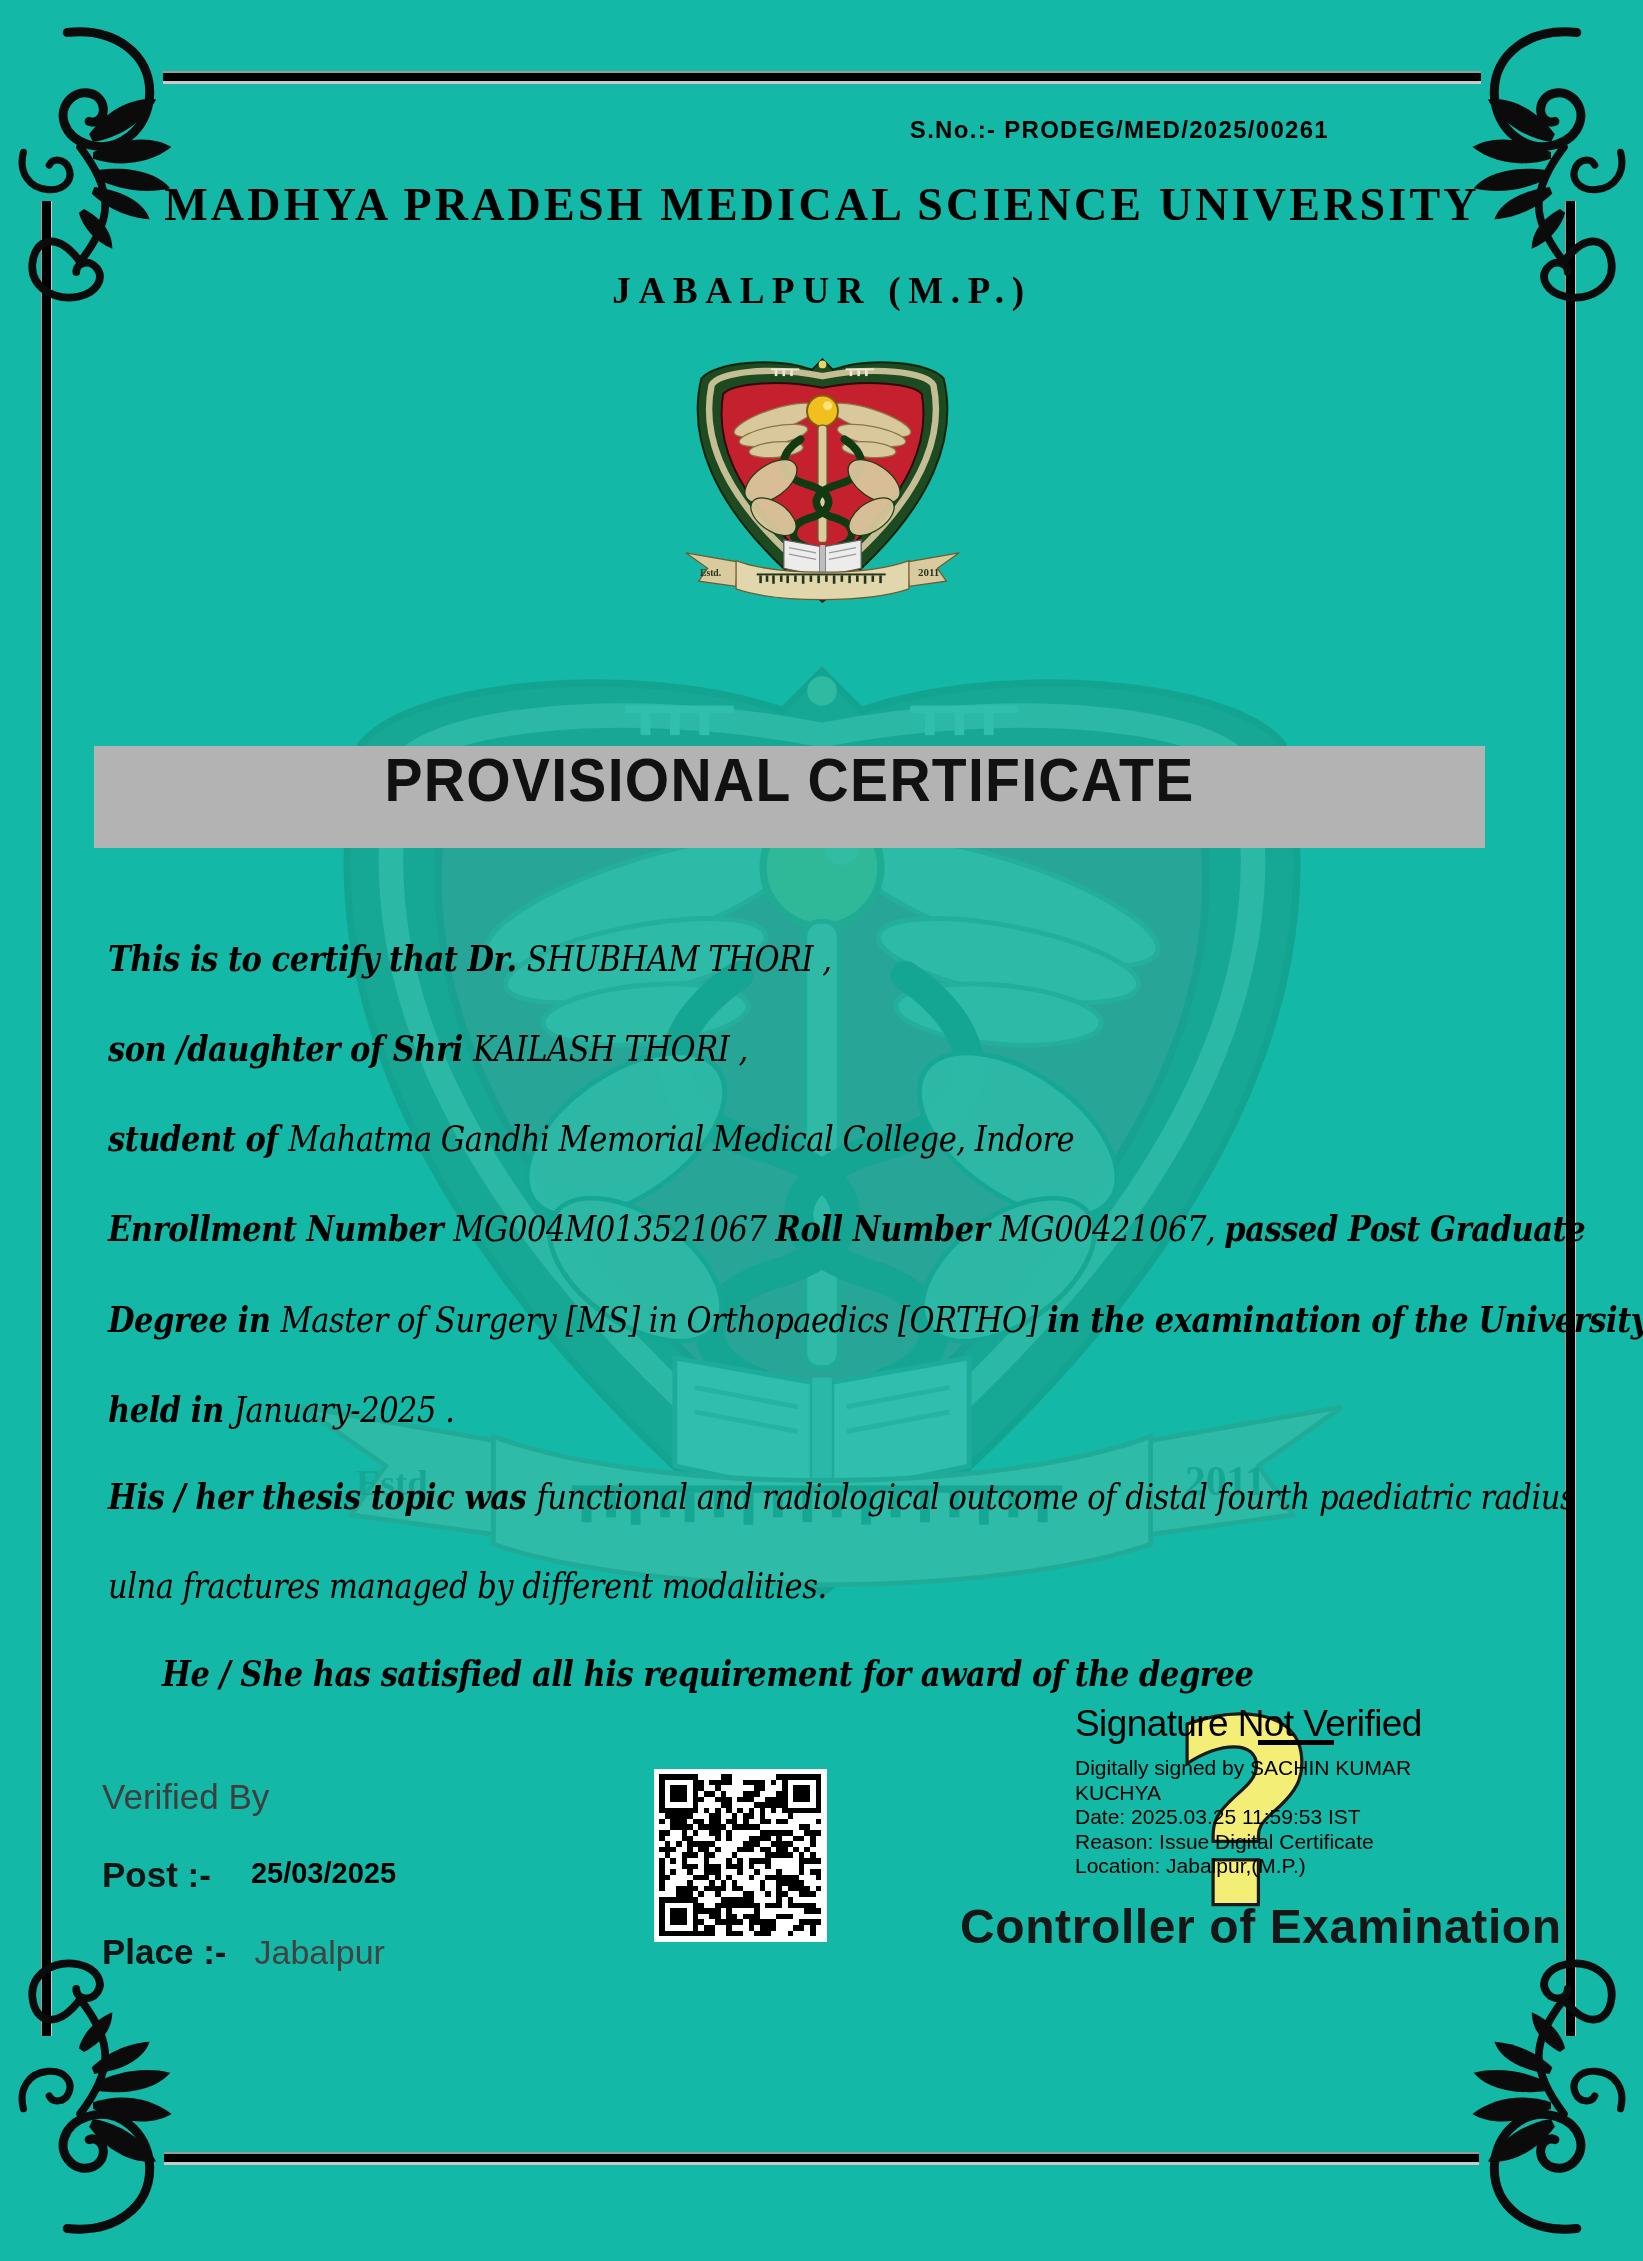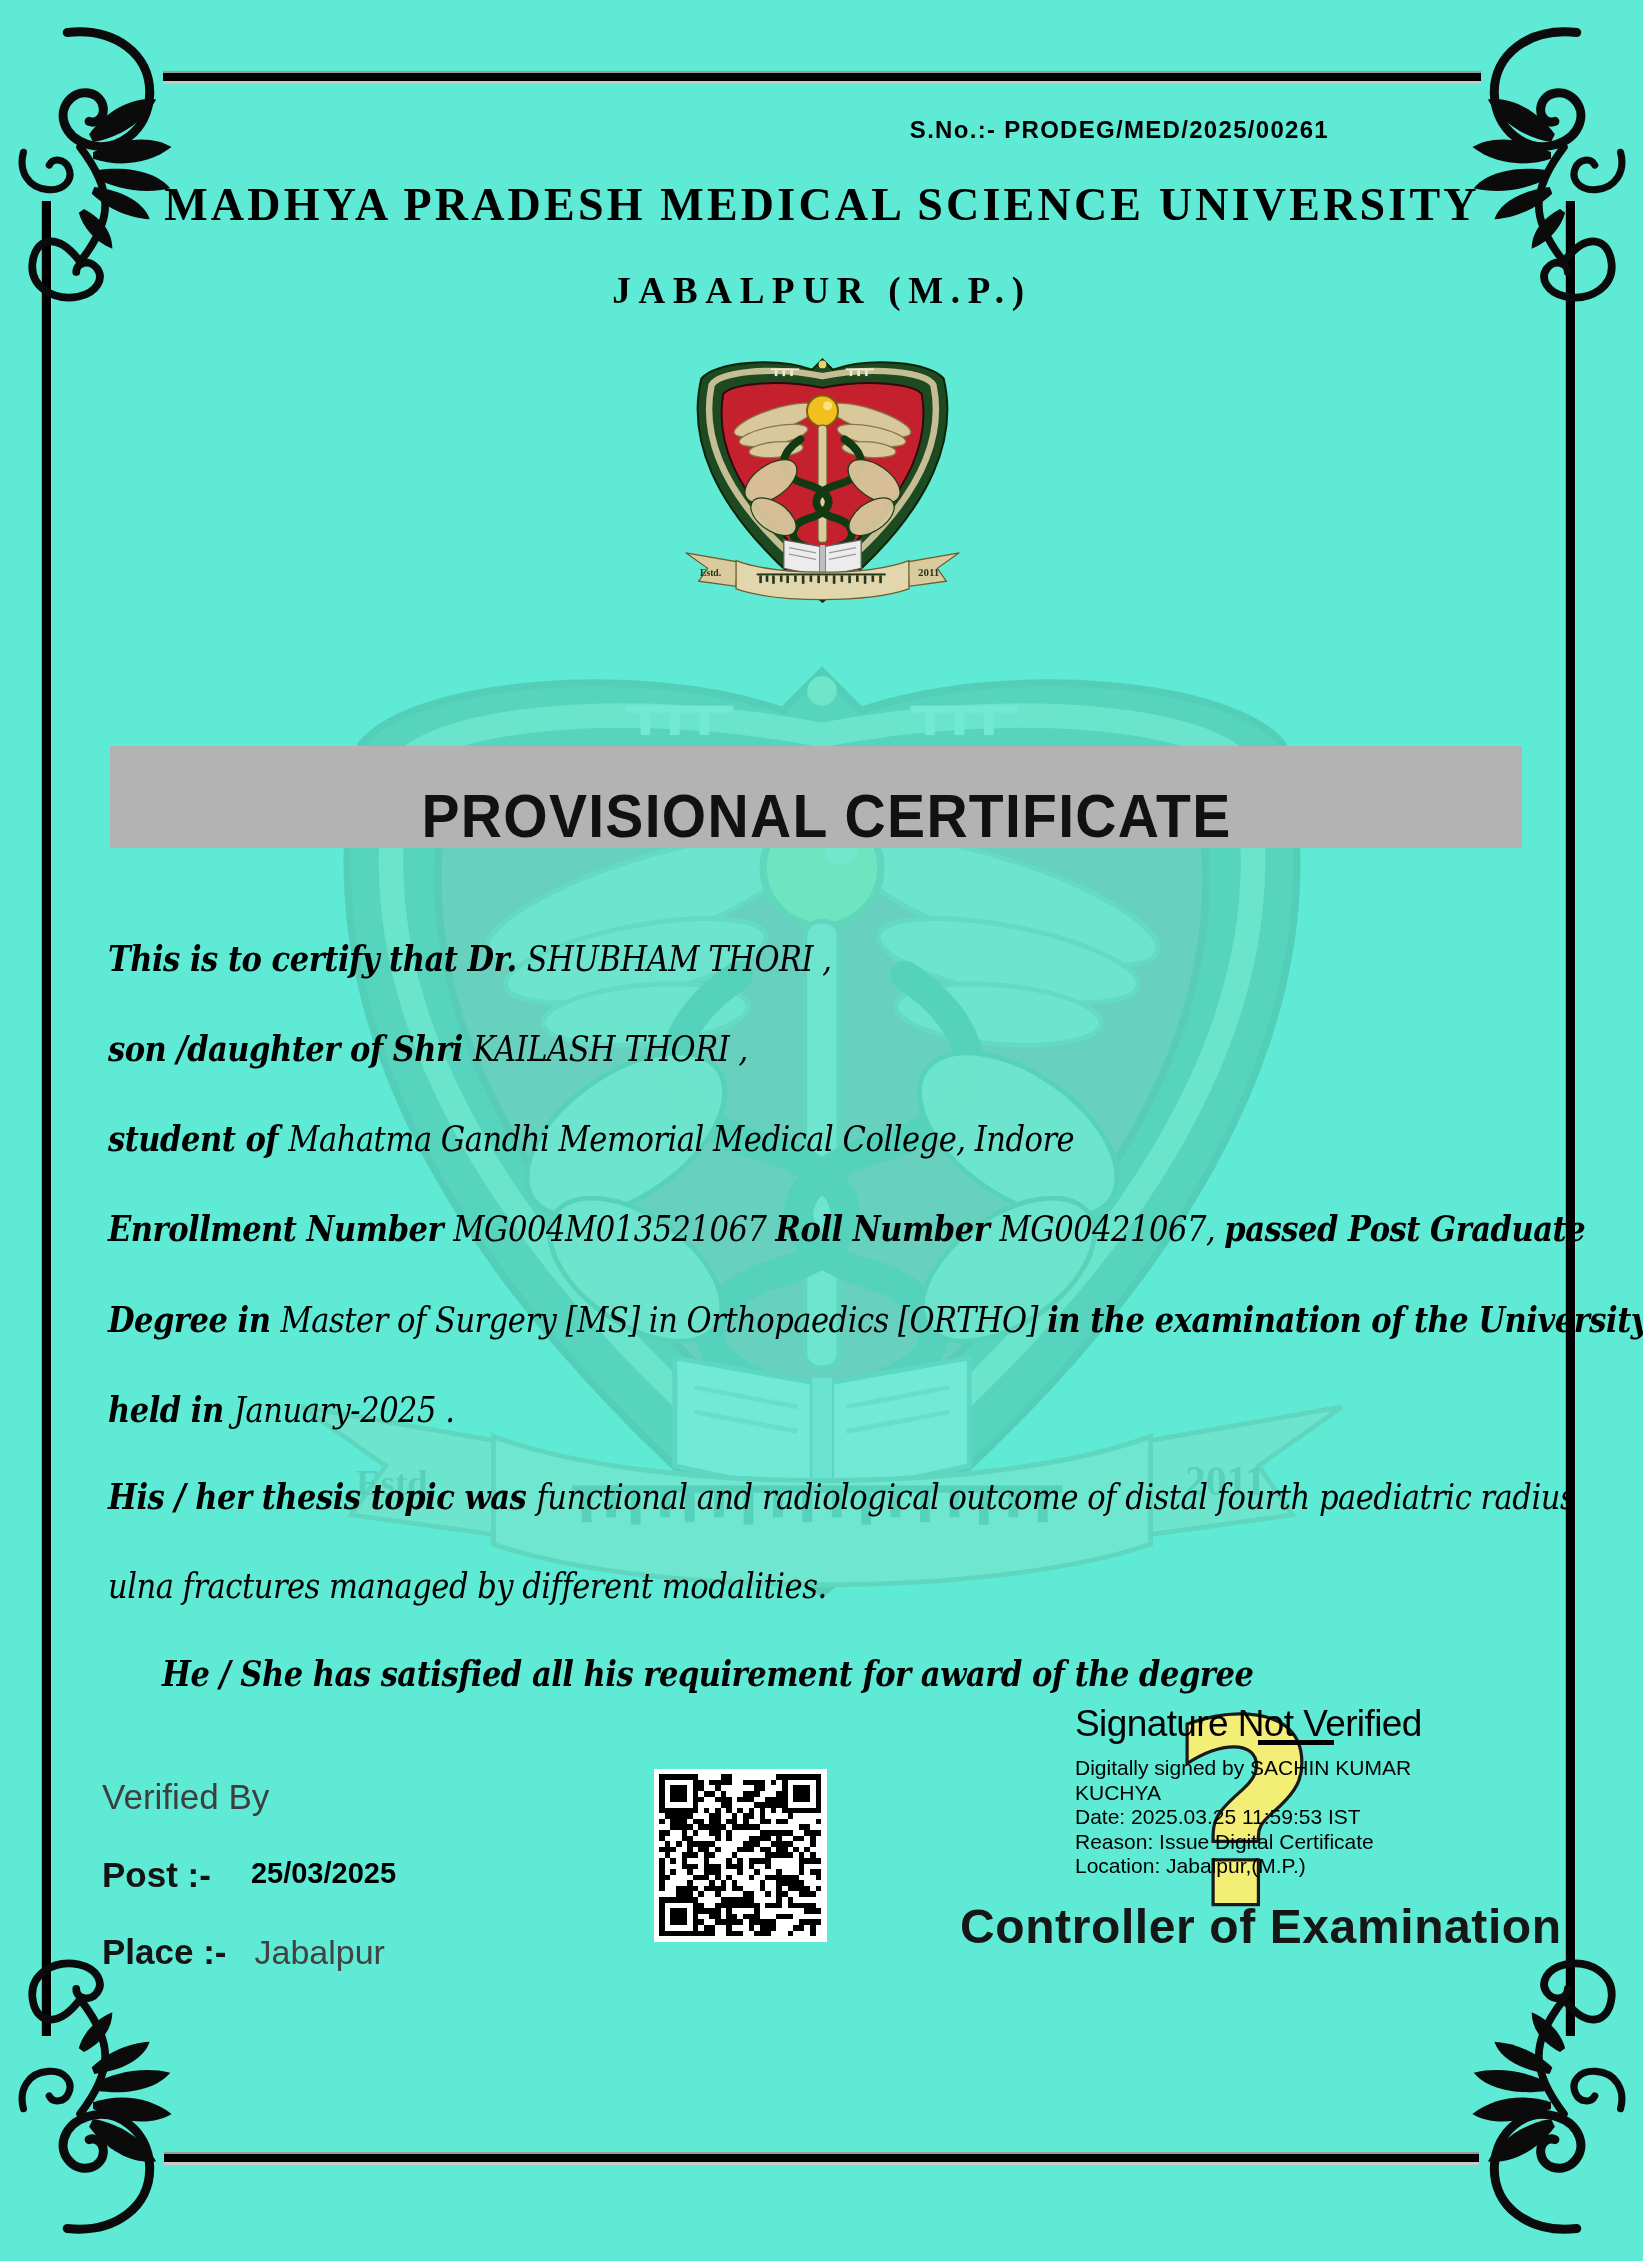--- a/index.html
+++ b/index.html
@@ -1,16 +1,16 @@
 <!DOCTYPE html>
 <html style="--banner-bg: #b3b3b3; --shield-green: #1d4a21; --shield-red: #c4202e; --gold-beige: #d8c89c; --ball-yellow: #f1c01e; --qmark-yellow: #f3ee76;font-size:10.3px"><head>
 <meta charset="utf-8">
 <style>
   html,body{margin:0;padding:0;background:#e8e8e8;}
-  #page{position:relative;width:1644px;height:2261px;background:#5eead4;overflow:hidden;
+  #page{position:relative;width:1644px;height:2261px;background:#14b8a6;overflow:hidden;
         font-family:"Liberation Sans",sans-serif;color:#000;}
   .abs{position:absolute;}
 
   
   .bline{position:absolute;background:#000;}
   .bgray{position:absolute;background:#9a9a9a;}
   .bgray2{position:absolute;background:#c9c9c9;}
   .corner{position:absolute;width:161px;height:277px;}
   .corner.tr{transform:scaleX(-1);}
   .corner.bl{transform:scaleY(-1);}
@@ -21,22 +21,22 @@
   #uni-name{top:178px;left:0;width:100%;text-align:center;
             font-family:"Liberation Serif",serif;font-weight:bold;font-size:46px;letter-spacing:3.2px;}
   #uni-city{top:269px;left:0;width:100%;text-align:center;
             font-family:"Liberation Serif",serif;font-weight:bold;font-size:37px;letter-spacing:7.7px;}
 
   
   #logo{left:674px;top:349px;width:297px;height:258px;z-index:2;}
   #watermark{left:258px;top:632px;width:1128px;height:981px;opacity:0.13;z-index:0;filter:saturate(0.75);}
 
   
-  #banner{left:110px;top:746px;width:1391px;height:102px;background:var(--banner-bg,#b3b3b3);
-          z-index:2;display:flex;align-items:flex-end;justify-content:center;padding-left:21px;}
+  #banner{left:94px;top:746px;width:1391px;height:102px;background:var(--banner-bg,#b3b3b3);
+          z-index:2;display:flex;align-items:flex-start;justify-content:center;}
   #banner span{font-weight:bold;font-size:57px;letter-spacing:1.3px;color:#111;
                transform:scaleY(1.08);white-space:nowrap;}
 
   
   .bodyline{position:absolute;left:108px;white-space:nowrap;z-index:2;font-size:36px;
             letter-spacing:-0.6px;transform:scaleX(0.85);transform-origin:0 50%;line-height:1;}
   .bb{font-family:"DejaVu Serif",serif;font-style:italic;font-weight:bold;}
   .br{font-family:"DejaVu Serif",serif;font-style:italic;font-weight:normal;}
 
   

